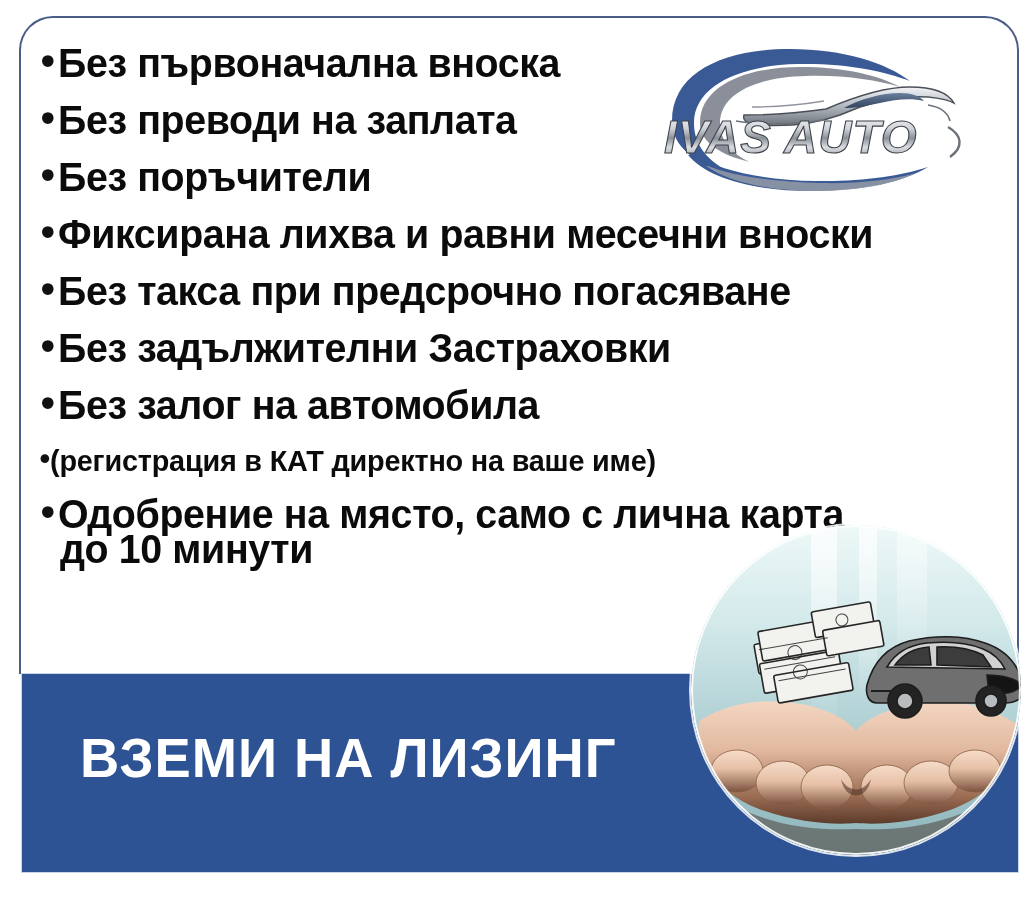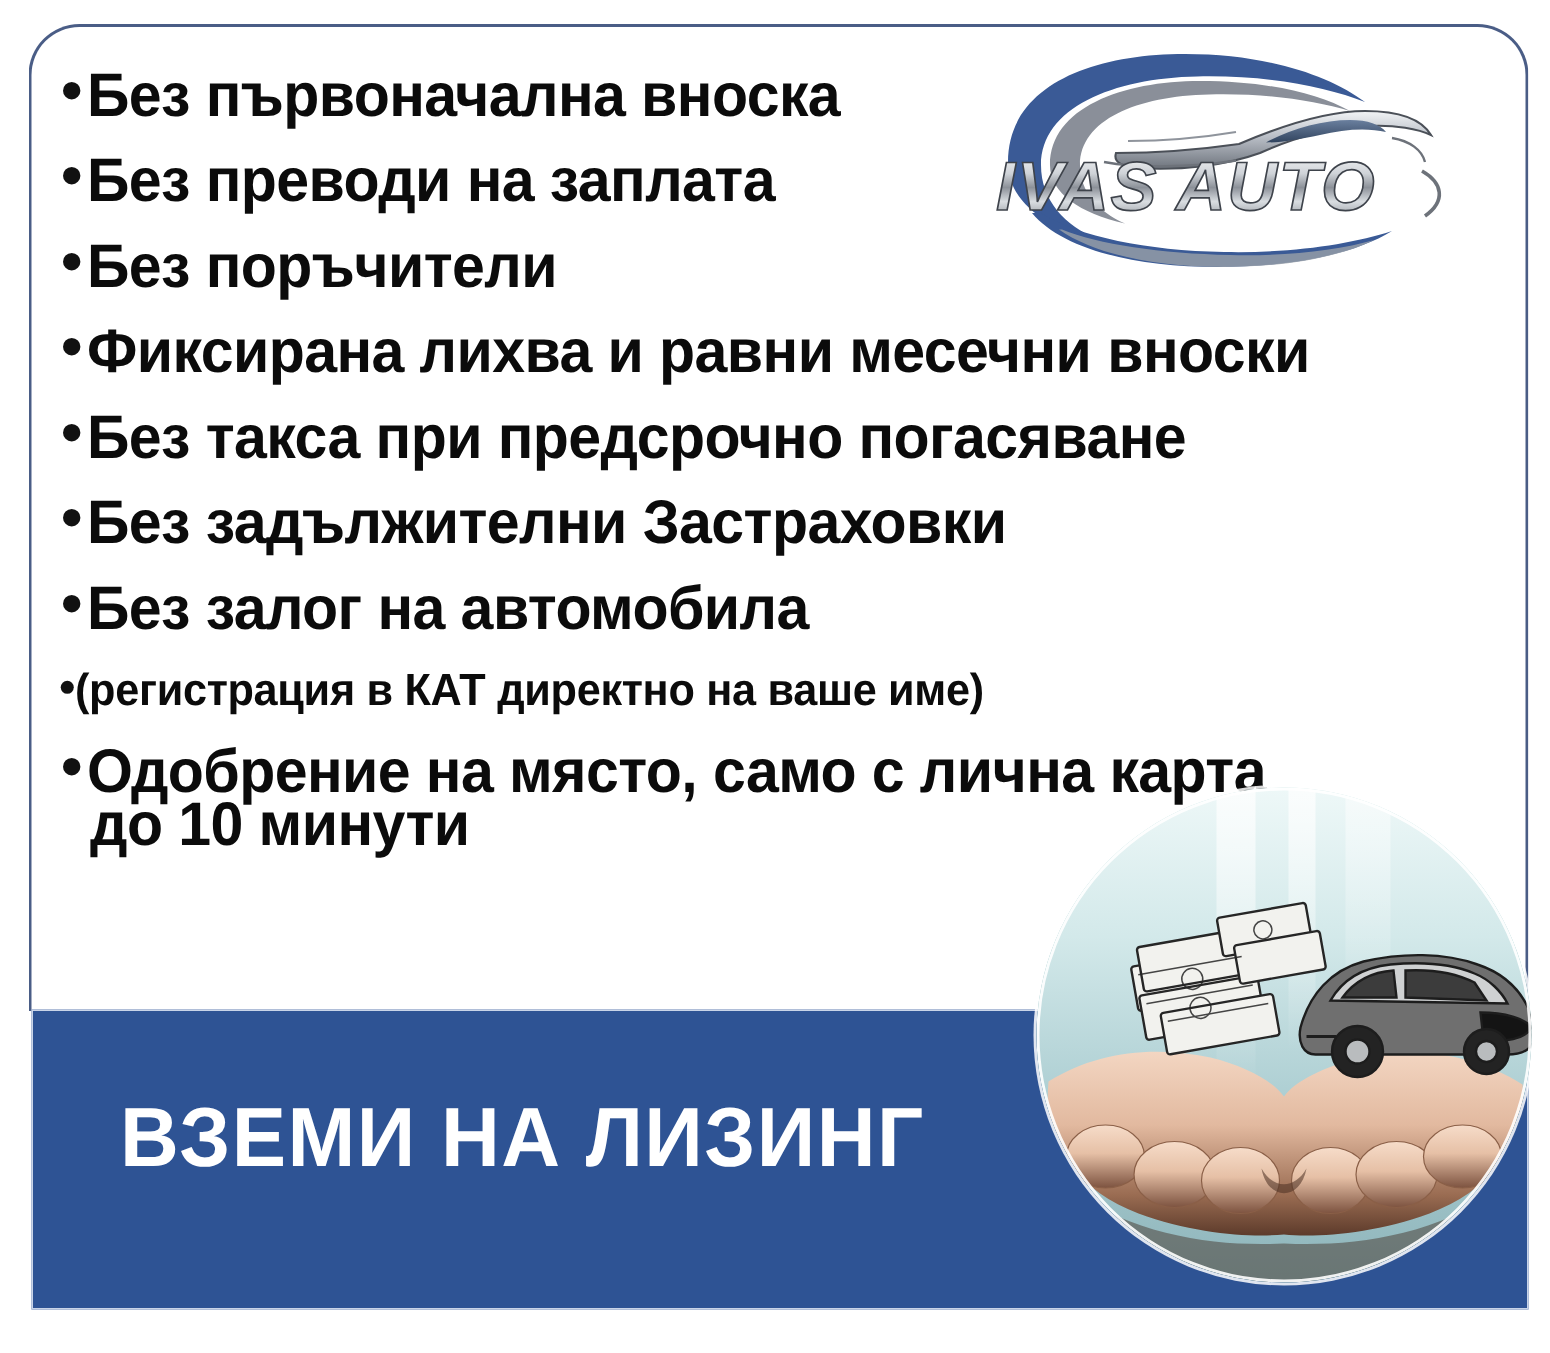--- a/index.html
+++ b/index.html
@@ -95,21 +95,21 @@
     letter-spacing: -0.4px;
     transform: scaleX(0.96);
     transform-origin: left center;
     white-space: nowrap;
   }
 
   
   .logo {
     position: absolute;
     left: 648px;
-    top: 30px;
+    top: 43px;
     width: 330px;
     height: 150px;
   }
   .logo svg { display: block; width: 330px; height: 150px; }
 
   
   .banner {
     position: absolute;
     left: 21px;
     top: 673px;

